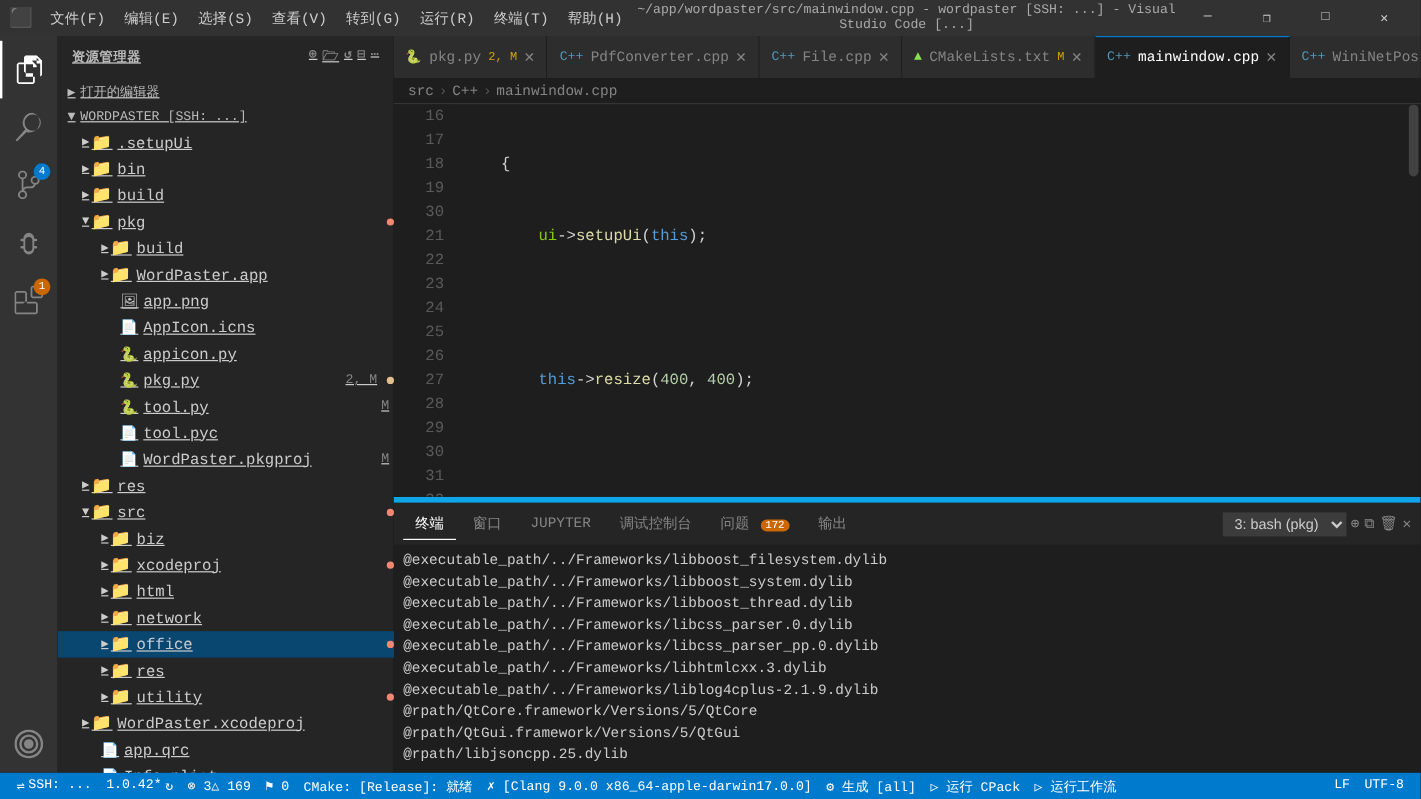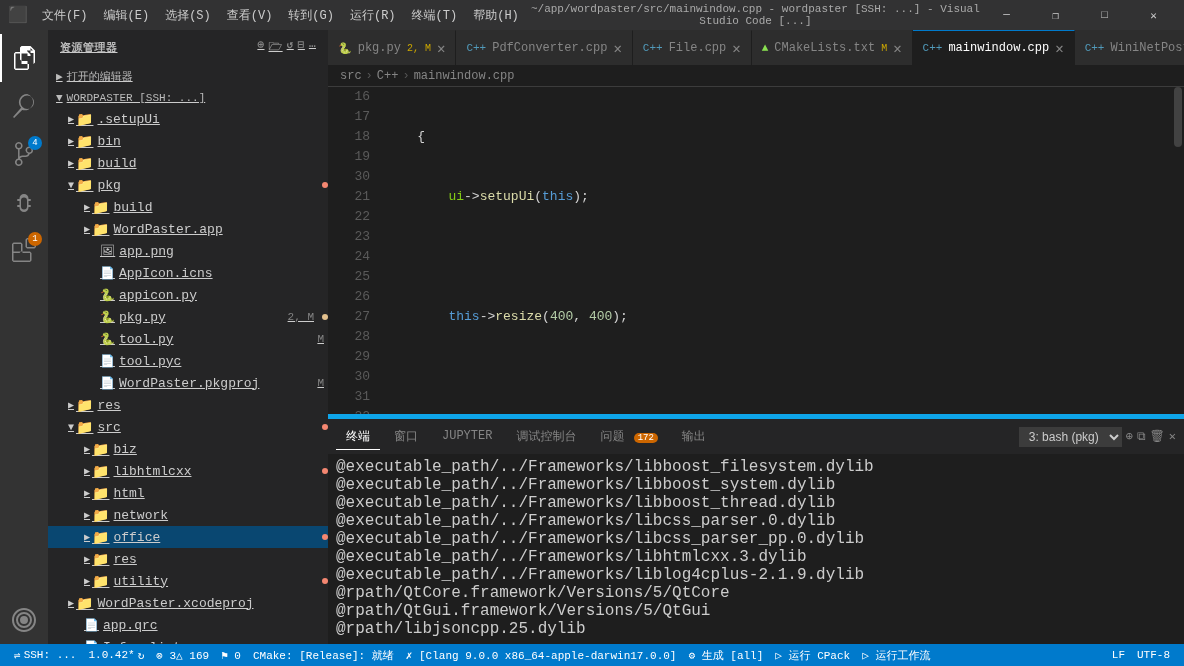--- a/index.html
+++ b/index.html
@@ -321,21 +321,21 @@
       border: none;
       padding: 2px 6px;
       font-size: 12px;
       cursor: pointer;
       outline: none;
     }
     .terminal-content {
       flex: 1;
       overflow-y: auto;
       padding: 4px 8px;
-      font-size: 16px;
+      font-size: 12px;
       line-height: 18px;
       color: #cccccc;
     }
     .terminal-content::-webkit-scrollbar { width: 6px; }
     .terminal-content::-webkit-scrollbar-thumb { background: #424242; }
     .terminal-line { line-height: 18px; }
 
     
     .status-bar {
       height: 22px;
@@ -562,21 +562,21 @@
         <span class="indent" style="width:28px;display:inline-block;"></span>
         <span style="font-size:10px;margin-right:2px;">▶</span>
         <span class="folder-icon">📁</span>
         <span class="tree-label">biz</span>
       </div>
 
       <div class="tree-item">
         <span class="indent" style="width:28px;display:inline-block;"></span>
         <span style="font-size:10px;margin-right:2px;">▶</span>
         <span class="folder-icon">📁</span>
-        <span class="tree-label">libhtmlcxx</span>
+        <span class="tree-label">xcodeproj</span>
         <span class="dot dot-red"></span>
       </div>
 
       <div class="tree-item">
         <span class="indent" style="width:28px;display:inline-block;"></span>
         <span style="font-size:10px;margin-right:2px;">▶</span>
         <span class="folder-icon">📁</span>
         <span class="tree-label">html</span>
       </div>
 

